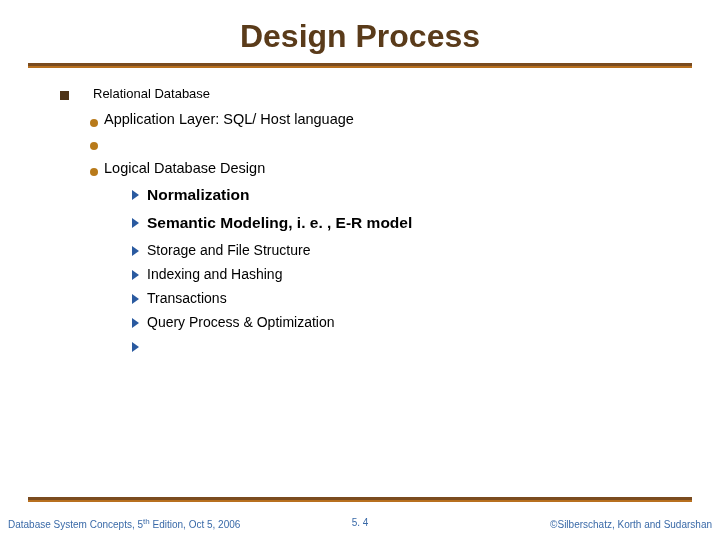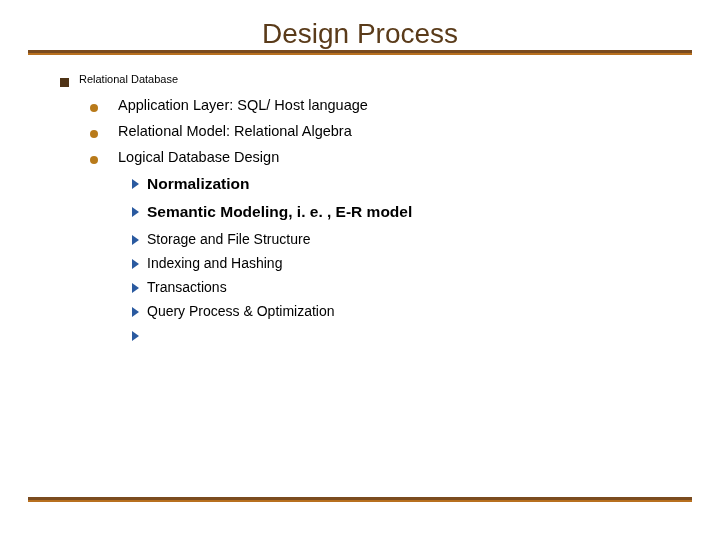--- a/index.html
+++ b/index.html
@@ -1,24 +1,24 @@
 <!DOCTYPE html>
 <html><head>
 <meta charset="utf-8">
 <style>
   * { box-sizing: border-box; margin: 0; padding: 0; }
   html, body { width: 720px; height: 540px; background: #fff; font-family: Arial, Helvetica, sans-serif; overflow: hidden; }
   .slide { position: relative; width: 720px; height: 540px; }
-  .title { text-align: center; font-size: 28px; font-weight: normal; color: #5a3b1a; padding-top: 18px; padding-bottom: 0; }
+  .title { text-align: center; font-size: 32px; font-weight: bold; color: #5a3b1a; padding-top: 18px; padding-bottom: 8px; }
   .rule-top { margin: 0 28px; border-top: 3px solid #7a4b1f; border-bottom: 2px solid #b8701f; height: 5px; }
   .rule-bottom { position: absolute; left: 28px; right: 28px; bottom: 38px; border-top: 3px solid #7a4b1f; border-bottom: 2px solid #b8701f; height: 5px; }
   .content { padding: 18px 12px 0 60px; font-size: 14px; color: #000; }
-  .lvl1 { display: flex; align-items: flex-start; gap: 10px; margin-bottom: 10px; font-size: 11px; }
+  .lvl1 { display: flex; align-items: flex-start; gap: 24px; margin-bottom: 10px; font-size: 13px; }
   .sq { width: 9px; height: 9px; background: #4f3316; margin-top: 5px; flex: 0 0 auto; }
-  .lvl2 { display: flex; align-items: center; gap: 20px; margin-left: 30px; margin-bottom: 10px; font-size: 14.5px; }
+  .lvl2 { display: flex; align-items: flex-end; gap: 6px; margin-left: 30px; margin-bottom: 10px; font-size: 14.5px; }
   .dot { width: 8px; height: 8px; border-radius: 50%; background: #b87a1a; margin-top: 5px; flex: 0 0 auto; }
   .lvl3 { display: flex; align-items: flex-start; gap: 8px; margin-left: 72px; margin-bottom: 8px; font-size: 14px; }
   .tri { width: 0; height: 0; border-top: 5px solid transparent; border-bottom: 5px solid transparent; border-left: 7px solid #2a5aa0; margin-top: 4px; flex: 0 0 auto; }
   .bold { font-weight: bold; font-size: 15.5px; }
   .lvl3.bold-row { margin-bottom: 10px; }
   .footer { position: absolute; left: 0; right: 0; bottom: 10px; display: flex; justify-content: space-between; align-items: baseline; padding: 0 8px; font-size: 10px; color: #3a6aa8; }
   .footer .center { position: absolute; left: 50%; transform: translateX(-50%); }
   sup { font-size: 8px; }
 </style>
 </head>
@@ -35,21 +35,20 @@
       <span>Relational Database</span>
     </div>
 
     <div class="lvl2">
       <span class="dot"></span>
       <span>Application Layer: SQL/ Host language</span>
     </div>
 
     <div class="lvl2">
       <span class="dot"></span>
-      <span>Relational Model: Relational Algebra</span>
     </div>
 
     <div class="lvl2">
       <span class="dot"></span>
       <span>Logical Database Design</span>
     </div>
 
     <div class="lvl3 bold-row">
       <span class="tri"></span>
       <span class="bold">Normalization</span>
@@ -77,13 +76,20 @@
       <span>Query Process &amp; Optimization</span>
     </div>
     <div class="lvl3">
       <span class="tri"></span>
     </div>
 
   </div>
 
   <div class="rule-bottom"></div>
 
+  <div class="footer">
+    <span>
+      <span>Database System Concepts, 5</span><sup>th</sup><span> Edition, Oct 5,  2006</span>
+    </span>
+    <span class="center">5. 4</span>
+    <span>©Silberschatz, Korth and Sudarshan</span>
+  </div>
 </div>
 
 </body></html>

